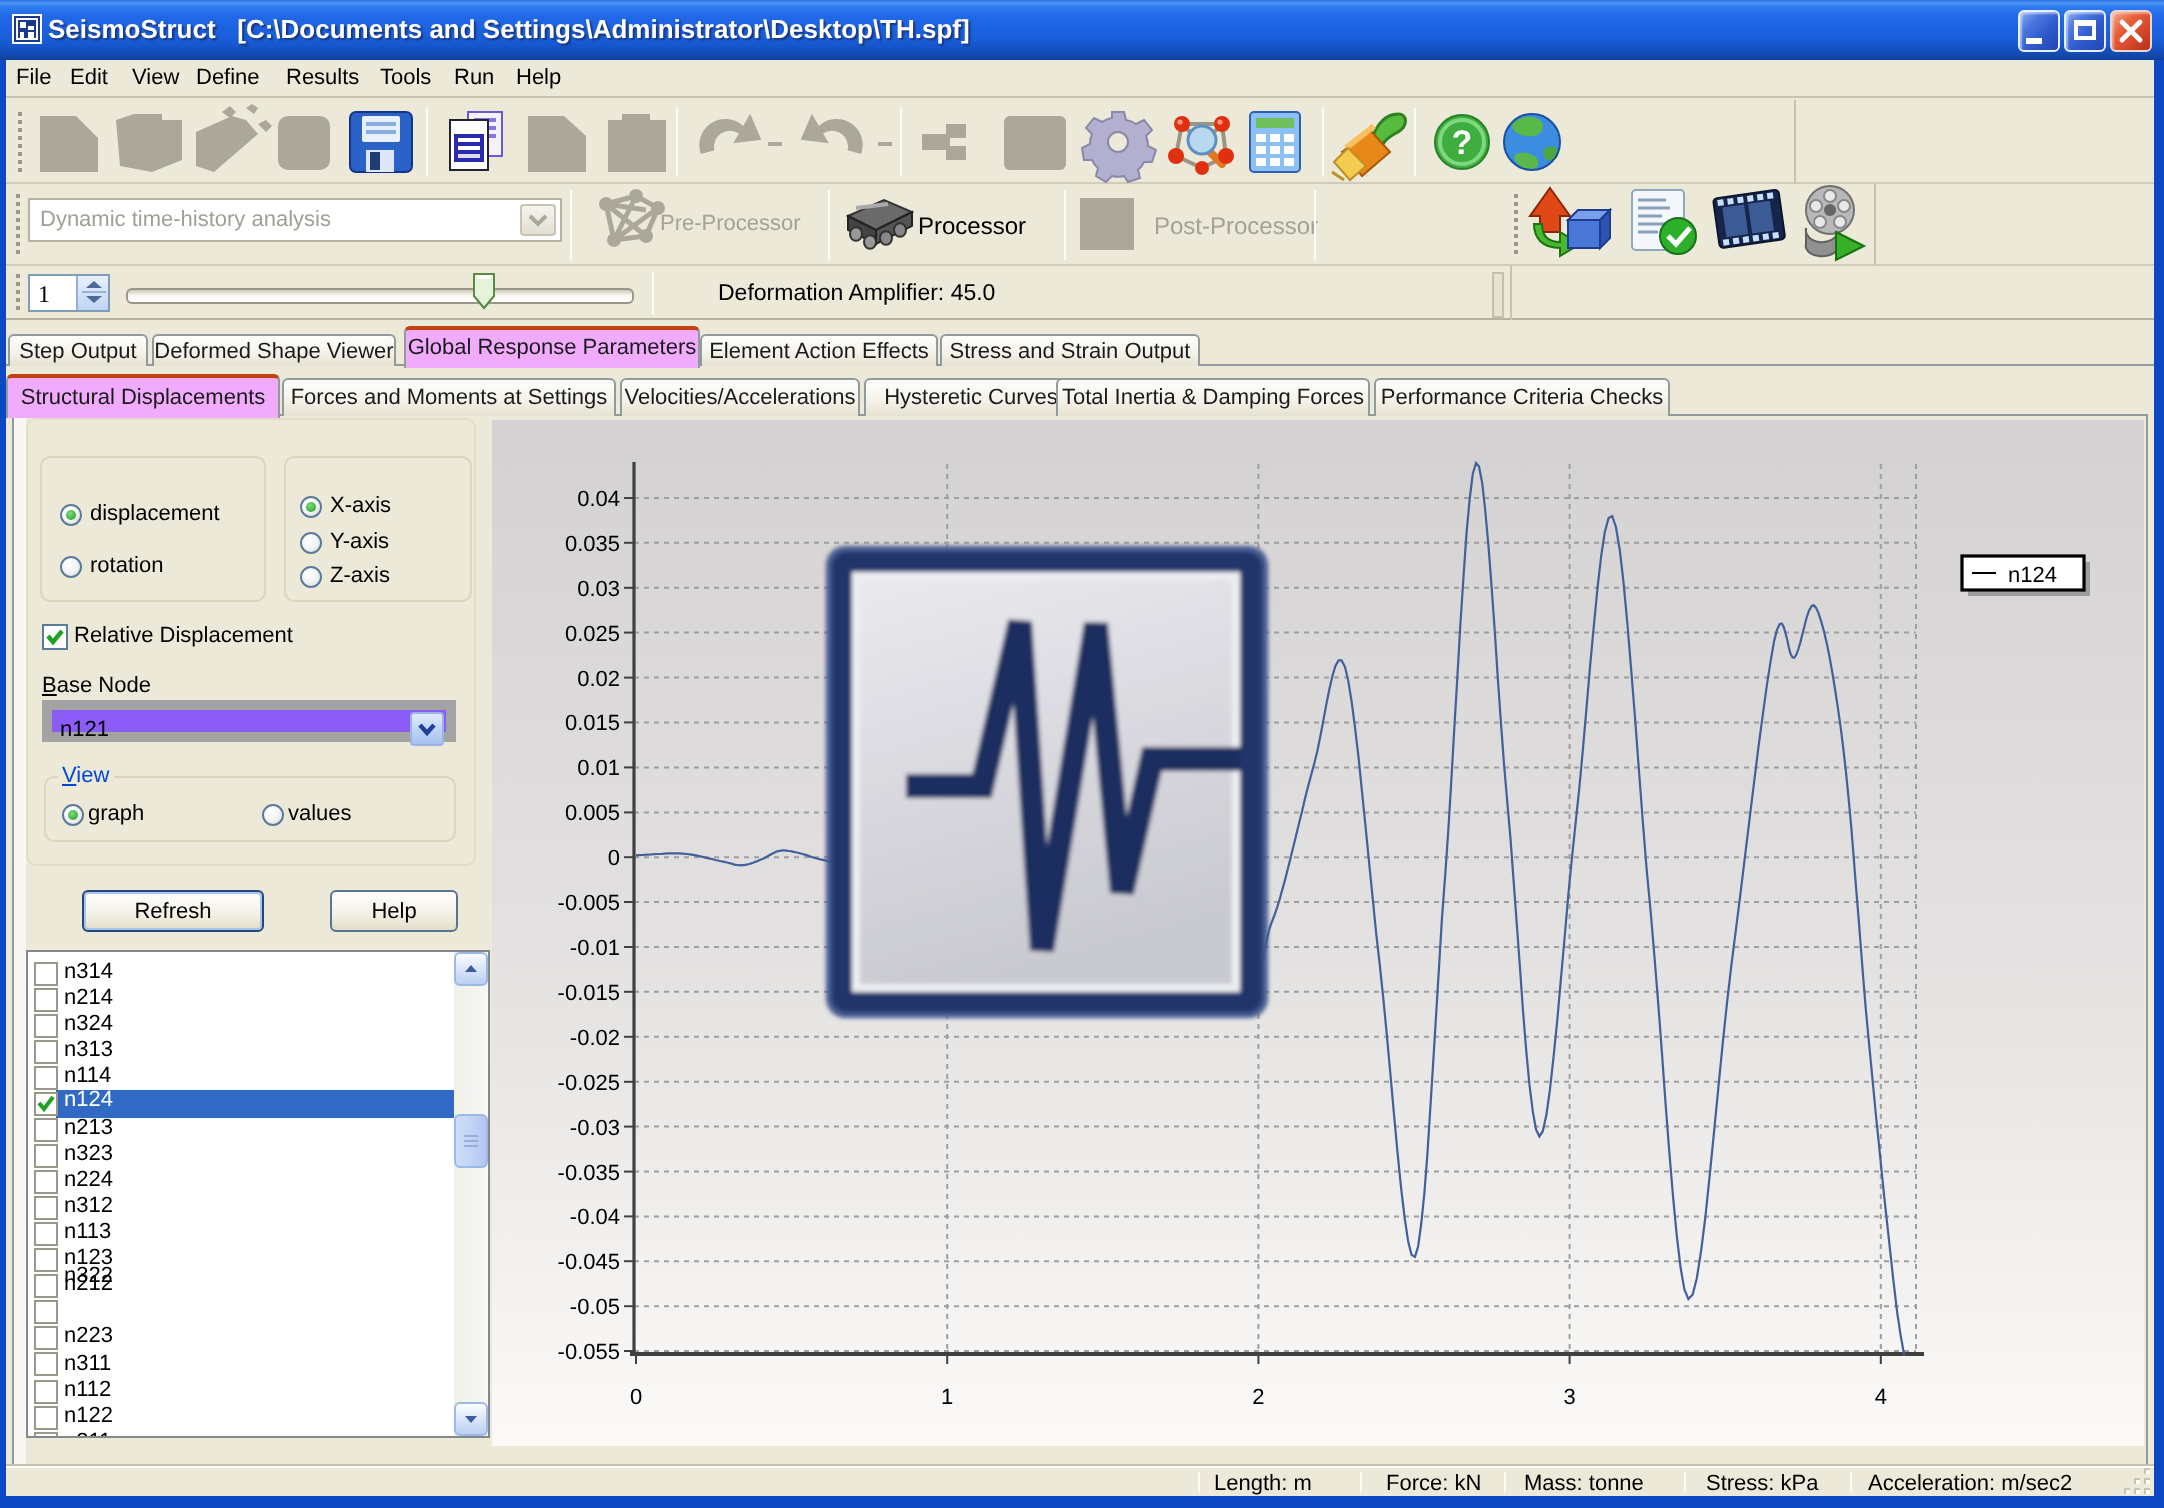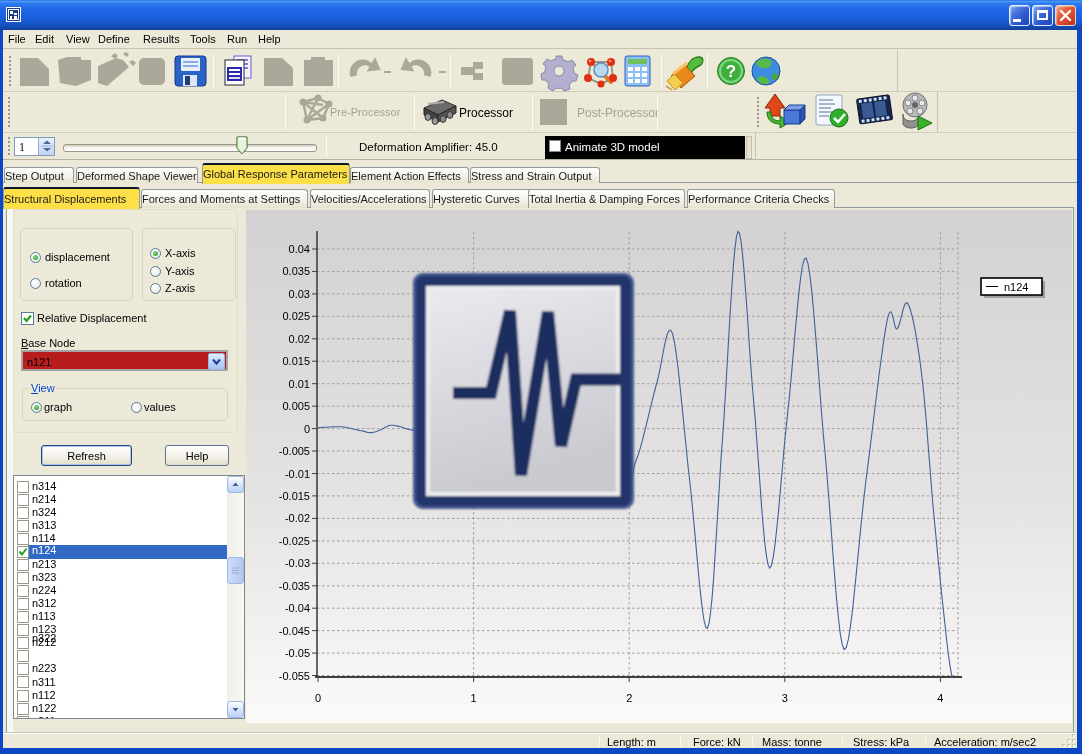--- a/index.html
+++ b/index.html
@@ -16,22 +16,22 @@
 #menubar span{position:absolute;top:3px}
 
 .tb{background:#ece9d8}
 #tb1{left:3px;top:50px;width:1074px;height:42px;border-bottom:1px solid #cfccba}
 #tb2{left:3px;top:92px;width:1074px;height:41px;border-bottom:1px solid #cfccba}
 #tb3{left:3px;top:133px;width:1074px;height:27px;border-bottom:1px solid #b5b2a0}
 .grip{position:absolute;width:2px;background-image:repeating-linear-gradient(180deg,#9a978a 0 2px,rgba(0,0,0,0) 2px 4px)}
 .vsep{position:absolute;width:1px;background:#cdc9b8;border-right:1px solid #fdfcf8}
 
 .tabrow{position:absolute;left:3px;width:1074px}
-.tab{position:absolute;border:1px solid #919b9c;border-bottom:none;border-radius:3px 3px 0 0;background:linear-gradient(180deg,#fefefd 0%,#f3f1e7 60%,#e6e2d0 100%);text-align:left;color:#1a1a1a}
-.tab.act{background:#fde047;border-top:2px solid #0f172a;z-index:3}
+.tab{position:absolute;border:1px solid #919b9c;border-bottom:none;border-radius:3px 3px 0 0;background:linear-gradient(180deg,#fefefd 0%,#f3f1e7 60%,#e6e2d0 100%);text-align:center;color:#1a1a1a}
+.tab.act{background:#f0abfc;border-top:2px solid #c2410c;z-index:3}
 
 #page{left:6px;top:207px;width:1068px;height:526px;border:1px solid #919b9c;background:#ece9d8}
 #leftpan{left:13px;top:208px;width:233px;height:525px;background:#ece9d8}
 .gbox{position:absolute;border:1px solid #d9d4ba;border-radius:5px;background:#ece9d8}
 .radio{position:absolute;width:11px;height:11px;border-radius:50%;border:1px solid #5a7c9a;background:radial-gradient(circle at 35% 30%,#ffffff 0%,#f2f2f2 55%,#d5d9d0 100%)}
 .radio.on::after{content:"";position:absolute;left:2px;top:2px;width:5px;height:5px;border-radius:50%;background:radial-gradient(circle at 40% 35%,#7edc7e,#1d9b1d)}
 .lbl{position:absolute;white-space:nowrap}
 
 #stbar{left:3px;bottom:6px;width:1074px;height:15px;background:#ece9d8;border-top:1px solid #fff;box-shadow:0 -1px 0 #c6c3b1}
 .stsep{position:absolute;top:2px;bottom:2px;width:1px;background:#c9c5b2;border-right:1px solid #fbfaf5}
@@ -40,20 +40,21 @@
 <body>
 <div class="abs" id="title">
 <svg style="position:absolute;left:6px;top:7px" width="15" height="15">
 <rect x="0.5" y="0.5" width="14" height="14" fill="#1a3b8c" stroke="#fff"></rect>
 <rect x="2.5" y="2.5" width="10" height="10" fill="none" stroke="#fff"></rect>
 <rect x="4" y="4" width="3" height="3" fill="#fff"></rect>
       <rect x="8" y="6" width="3" height="2" fill="#fff"></rect>
 <rect x="4" y="9" width="2" height="3" fill="#fff"></rect>
       <rect x="8" y="9" width="3" height="3" fill="#fff"></rect>
 </svg>
+<span class="txt">SeismoStruct&nbsp;&nbsp; [C:\Documents and Settings\Administrator\Desktop\TH.spf]</span>
 <div style="position:absolute;left:1009px;top:5px;width:21px;height:21px;border:1px solid #e6effc;border-radius:3px;background:linear-gradient(135deg,#8fb0f5 0%,#4a77e0 30%,#2e58cc 62%,#2347b2 100%);box-shadow:inset 1px 1px 1px rgba(255,255,255,.5)">
       <div style="position:absolute;left:3px;bottom:3px;width:8px;height:3px;background:#fff"></div>
     </div>
 <div style="position:absolute;left:1032px;top:5px;width:21px;height:21px;border:1px solid #e6effc;border-radius:3px;background:linear-gradient(135deg,#8fb0f5 0%,#4a77e0 30%,#2e58cc 62%,#2347b2 100%);box-shadow:inset 1px 1px 1px rgba(255,255,255,.5)">
       <div style="position:absolute;left:4px;top:4px;width:11px;height:10px;border:2px solid #fff;border-top-width:3px"></div>
     </div>
 <div style="position:absolute;left:1055px;top:5px;width:21px;height:21px;border:1px solid #ecd7ce;border-radius:3px;background:linear-gradient(135deg,#f4ac90 0%,#e8603a 35%,#d6482c 65%,#b53218 100%);box-shadow:inset 1px 1px 1px rgba(255,255,255,.4)">
 <svg width="19" height="19" style="position:absolute;left:0;top:0">
         <path d="M5 5 L14 14 M14 5 L5 14" stroke="#fff" stroke-width="2.4" stroke-linecap="round"></path>
       </svg>
@@ -177,20 +178,27 @@
 </svg>
 <div class="vsep" style="left:210px;top:4px;height:34px"></div>
 <div class="vsep" style="left:335px;top:4px;height:34px"></div>
 <div class="vsep" style="left:447px;top:4px;height:34px"></div>
 <div class="vsep" style="left:658px;top:4px;height:34px"></div>
 <div class="vsep" style="left:704px;top:4px;height:34px"></div>
 <div style="position:absolute;left:894px;top:0;width:1px;height:42px;background:#c6c3b1"></div>
 </div>
 <div class="abs tb" id="tb2">
 <div class="grip" style="left:5px;top:5px;height:31px"></div>
+<div style="position:absolute;left:11px;top:7px;width:267px;height:22px;background:#fff;border:1px solid #b8b4a4">
+<span style="position:absolute;left:5px;top:4px;color:#a19f94">Dynamic time-history analysis</span>
+<div style="position:absolute;right:2px;top:2px;width:18px;height:16px;background:linear-gradient(180deg,#f6f4ee,#e2ded2);border:1px solid #c8c4b4;border-radius:2px">
+<svg width="16" height="14">
+          <path d="M4 5 L8 9 L12 5" stroke="#aca899" stroke-width="2" fill="none"></path>
+        </svg></div>
+</div>
 <div class="vsep" style="left:282px;top:3px;height:35px"></div>
 <svg width="460" height="41" style="position:absolute;left:290px;top:0">
 <g stroke="#aca899" stroke-width="2.5" fill="none">
 <path d="M10 10 L25 6 L36 12 L30 26 L14 28 Z M10 10 L30 26 M25 6 L14 28 M36 12 L14 28 M10 10 L30 13"></path>
 </g>
 <g fill="#aca899">
         <circle cx="10" cy="10" r="3.5"></circle>
         <circle cx="25" cy="6" r="3.5"></circle>
         <circle cx="36" cy="12" r="3.5"></circle>
         <circle cx="30" cy="26" r="3.5"></circle>
@@ -284,24 +292,20 @@
         </svg></div>
 </div>
 <div style="position:absolute;left:60px;top:11px;width:254px;height:8px;background:linear-gradient(180deg,#cdc9ba,#f8f7f2 45%,#ffffff);border:1px solid #9a978a;border-radius:3px"></div>
 <svg width="15" height="21" style="position:absolute;left:232px;top:3px">
       <path d="M2 1 L12 1 L12 12 L7 18 L2 12 Z" fill="linear-gradient(#f6faf2,#d2e4c2)" stroke="#5a8a46"></path>
       <path d="M2 1 L12 1 L12 12 L7 18 L2 12 Z" fill="#e6f2da" stroke="#5a8a46"></path>
       <path d="M3.5 2.5 L10.5 2.5" stroke="#fff" stroke-width="2"></path>
     </svg>
 <div class="vsep" style="left:323px;top:3px;height:21px"></div>
 <span style="position:absolute;left:356px;top:8px;font-size:11.5px">Deformation Amplifier: 45.0</span>
-<div style="position:absolute;left:542px;top:3px;width:200px;height:23px;background:#000">
-<div style="position:absolute;left:4px;top:4px;width:12px;height:12px;background:#fff;border:1px solid #888"></div>
-<span style="position:absolute;left:20px;top:5px;color:#fff;font-size:11.5px">Animate 3D model</span>
-</div>
 <div style="position:absolute;left:743px;top:3px;width:6px;height:23px;background:#e6e2d2;border:1px solid #c4c0b0"></div>
 <div style="position:absolute;left:752px;top:0;width:1px;height:27px;background:#c6c3b1"></div>
 </div>
 <div class="tabrow" id="tabs1" style="top:163px;height:20px">
 <div style="position:absolute;left:0;top:19px;width:1074px;height:1px;background:#919b9c"></div>
 <div class="tab" style="left:1px;top:4px;width:70px;height:16px;padding-top:2px">Step Output</div>
 <div class="tab" style="left:73px;top:4px;width:122px;height:16px;padding-top:2px">Deformed Shape Viewer</div>
 <div class="tab" style="left:347px;top:4px;width:119px;height:16px;padding-top:2px">Element Action Effects</div>
 <div class="tab" style="left:467px;top:4px;width:130px;height:16px;padding-top:2px">Stress and Strain Output</div>
 <div class="tab act" style="left:199px;top:0;width:148px;height:21px;padding-top:3px">Global Response Parameters</div>
@@ -329,21 +333,21 @@
 <div class="radio" style="left:137px;top:58px"></div>
     <span class="lbl" style="left:152px;top:57px">Y-axis</span>
 <div class="radio" style="left:137px;top:75px"></div>
     <span class="lbl" style="left:152px;top:74px">Z-axis</span>
 <svg width="13" height="13" style="position:absolute;left:8px;top:104px">
       <rect x="0.5" y="0.5" width="12" height="12" fill="#fff" stroke="#5a7c9a"></rect>
       <path d="M3 6 L5.5 9 L10 3.5" stroke="#21a121" stroke-width="2.2" fill="none"></path>
     </svg>
 <span class="lbl" style="left:24px;top:104px">Relative Displacement</span>
 <span class="lbl" style="left:8px;top:129px"><u>B</u>ase Node</span>
-<div style="position:absolute;left:8px;top:142px;width:207px;height:21px;background:#b91c1c;border:2px solid #a3a3a3">
+<div style="position:absolute;left:8px;top:142px;width:207px;height:21px;background:#8b5cf6;border:5px solid #a3a3a3">
 <span style="position:absolute;left:4px;top:4px">n121</span>
 <div style="position:absolute;right:1px;top:1px;width:17px;height:17px;border-radius:2px;background:linear-gradient(180deg,#e0ecfd,#c0d5f7 50%,#a8c0ee);border:1px solid #9ab4e4">
 <svg width="15" height="15">
           <path d="M4 5.5 L7.5 9.5 L11 5.5" stroke="#21409a" stroke-width="2.2" fill="none"></path>
         </svg></div>
 </div>
 <div class="gbox" style="left:9px;top:180px;width:206px;height:33px"></div>
 <span class="lbl" style="left:16px;top:174px;color:#0046d5;background:#ece9d8;padding:0 2px"><u>V</u>iew</span>
 <div class="radio on" style="left:18px;top:194px"></div>
     <span class="lbl" style="left:31px;top:193px">graph</span>

